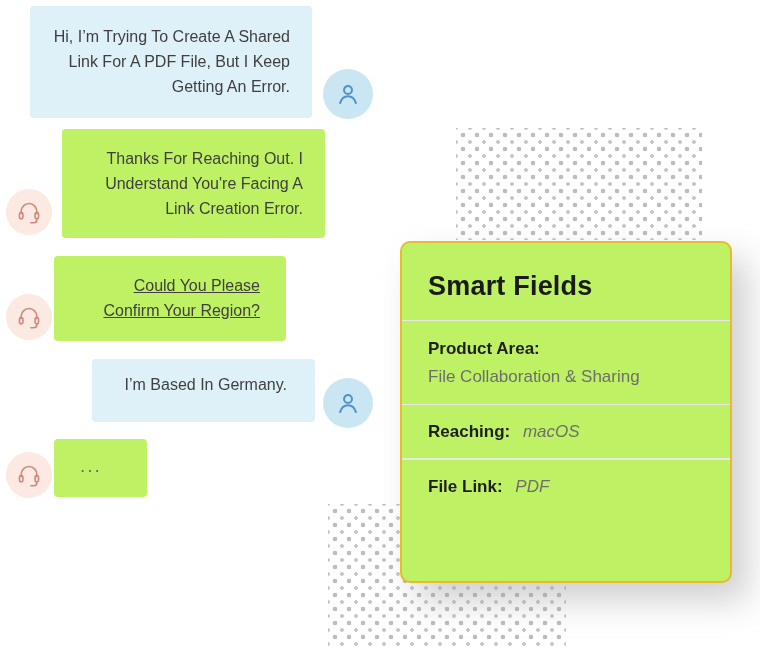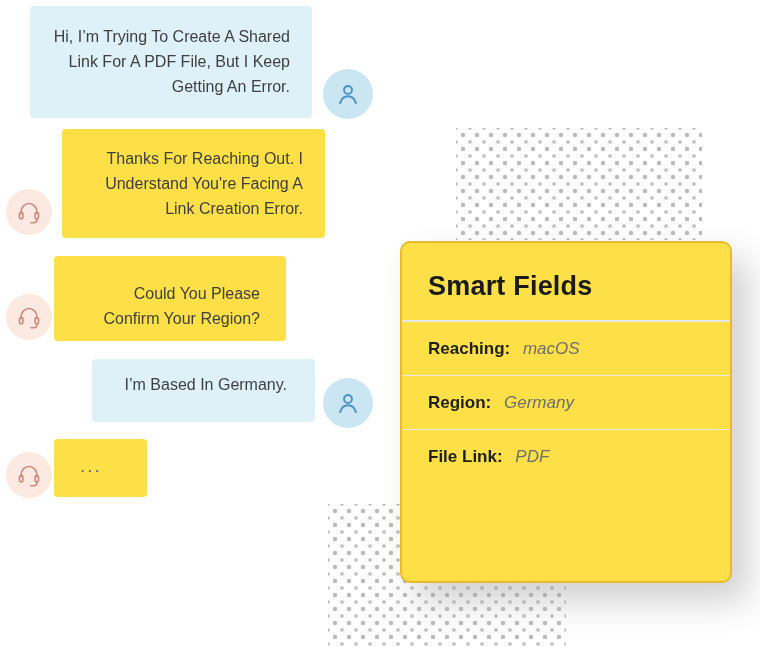--- a/index.html
+++ b/index.html
@@ -31,25 +31,25 @@
   .bubble {
     position: absolute;
     z-index: 2;
     border-radius: 4px;
     color: #3f3f3f;
     font-size: 16px;
     line-height: 25px;
     text-align: right;
   }
   .bubble.user  { background: #def0f8; }
-  .bubble.agent { background: #fde047; }
+  .bubble.agent { background: #bef264; }
 
   .b1 { left: 30px;  top: 6px;   width: 282px; height: 112px; padding: 18px 22px; }
   .b2 { left: 62px;  top: 129px; width: 263px; height: 109px; padding: 17px 22px; }
-  .b3 { left: 54px;  top: 256px; width: 232px; height: 85px;  padding: 25px 26px; }
+  .b3 { left: 54px;  top: 256px; width: 232px; height: 85px;  padding: 17px 26px; text-decoration: underline; }
   .b4 { left: 92px;  top: 359px; width: 223px; height: 63px;  padding: 13px 28px; }
   .b5 { left: 54px;  top: 439px; width: 93px;  height: 58px;  display: flex; align-items: center;
         padding: 0 0 6px 26px; font-size: 19px; letter-spacing: 2px; color: #6b6b6b; }
 
   
   .avatar {
     position: absolute;
     z-index: 2;
     border-radius: 50%;
     display: flex;
@@ -66,21 +66,21 @@
   .avatar svg { display: block; }
 
   
   .card {
     position: absolute;
     z-index: 3;
     left: 400px;
     top: 241px;
     width: 332px;
     height: 342px;
-    background: #fde047;
+    background: #bef264;
     border: 2px solid #e9ba2b;
     border-radius: 10px;
     box-shadow: 16px 18px 34px rgba(150, 150, 150, 0.45);
     overflow: hidden;
   }
   .card-header { padding: 28px 26px 18px; }
   .card-title {
     font-size: 27px;
     font-weight: 600;
     color: #1a1a1a;
@@ -157,32 +157,32 @@
       <path d="M19.2 18.4v.7a2.8 2.8 0 0 1-2.8 2.8h-2.7" stroke-linecap="round"></path>
     </svg>
   </div>
 
   <div class="card">
     <div class="card-header">
       <div class="card-title">Smart Fields</div>
     </div>
     <div class="divider"></div>
 
+    <div class="field stacked">
+      <span class="label">Product Area:</span>
+      <span class="value">File Collaboration &amp; Sharing</span>
+    </div>
     <div class="divider"></div>
 
     <div class="field inline">
       <span class="label">Reaching:</span>
       <span class="value">macOS</span>
     </div>
     <div class="divider"></div>
 
-    <div class="field inline">
-      <span class="label">Region:</span>
-      <span class="value">Germany</span>
-    </div>
     <div class="divider"></div>
 
     <div class="field inline">
       <span class="label">File Link:</span>
       <span class="value">PDF</span>
     </div>
   </div>
 
 </div>
 

